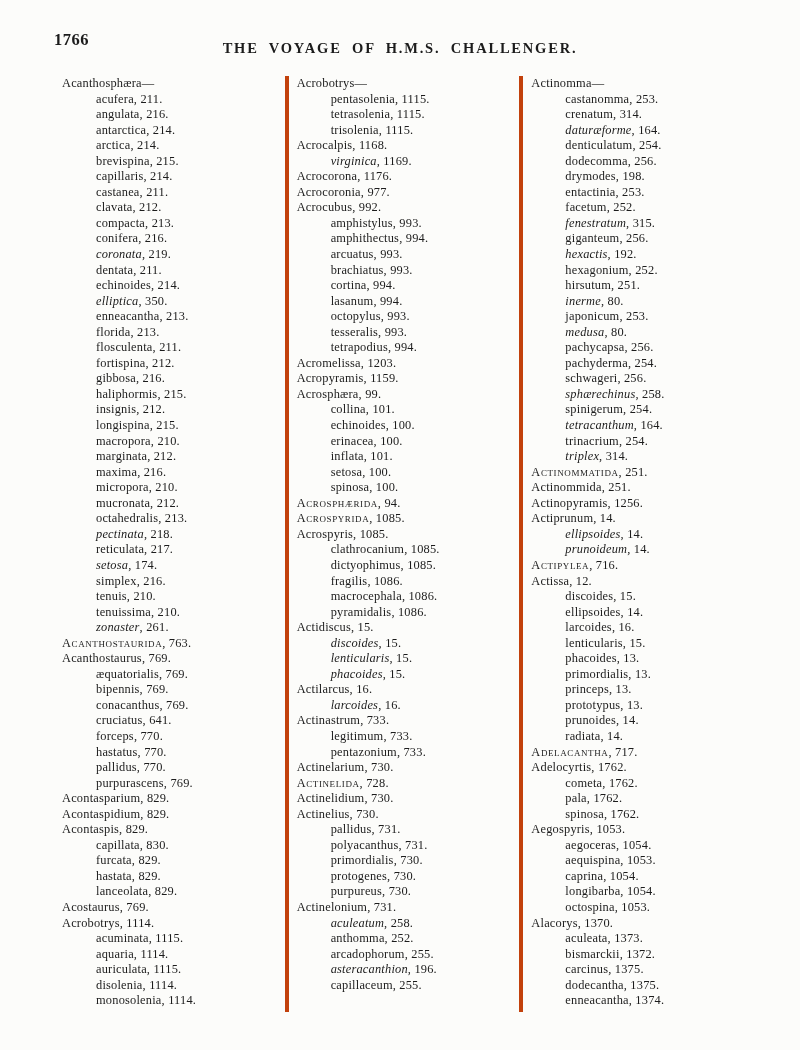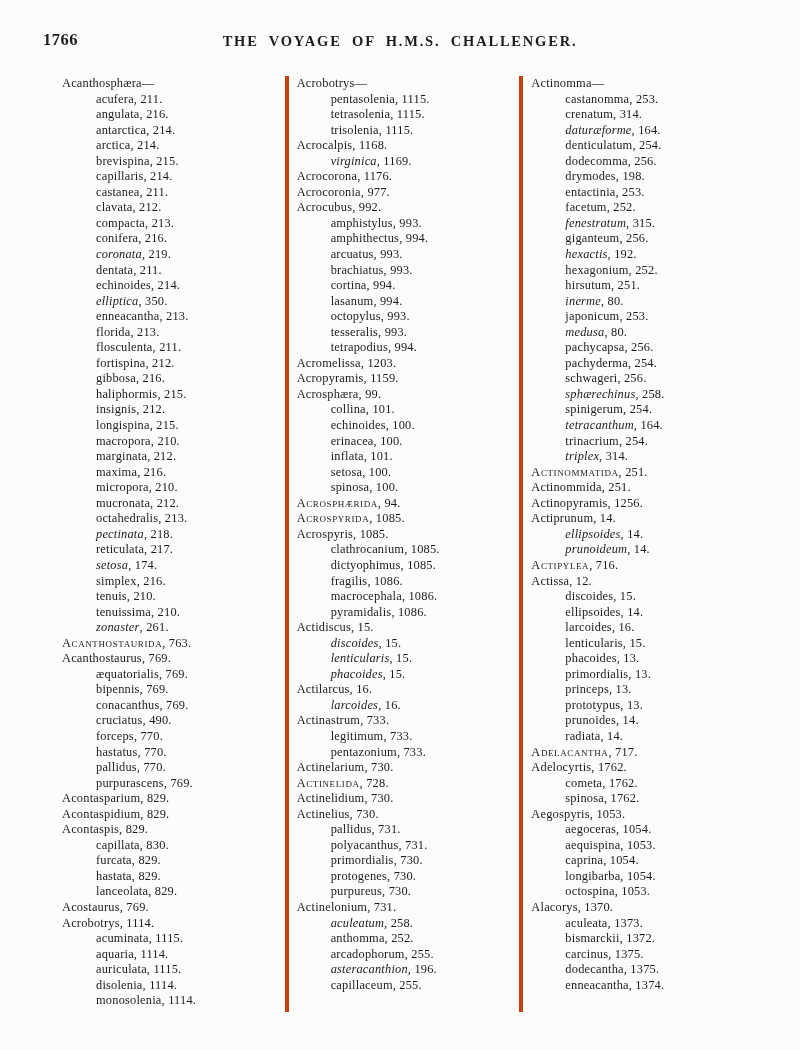--- a/index.html
+++ b/index.html
@@ -10,28 +10,28 @@
   }
   .page {
     position: relative;
     width: 800px; height: 1050px;
     background: #fcfcfa;
     color: #1c1c1c;
     overflow: hidden;
   }
   .page-num {
     position: absolute;
-    left: 43px; top: 30px;
+    left: 54px; top: 30px;
     font-size: 16.5px;
     font-weight: bold;
     letter-spacing: 0.5px;
   }
   .running-title {
     position: absolute;
-    left: 0; right: 0; top: 33px;
+    left: 0; right: 0; top: 40px;
     text-align: center;
     font-size: 14.5px;
     font-weight: bold;
     letter-spacing: 1.8px;
     word-spacing: 5px;
   }
   .columns {
     position: absolute;
     top: 76px; left: 62px; right: 46px;
     height: 936px;
@@ -98,21 +98,21 @@
         <div class="entry indent ital"><span class="nm">setosa</span><span class="pg">, 174.</span></div>
         <div class="entry indent"><span class="nm">simplex</span><span class="pg">, 216.</span></div>
         <div class="entry indent"><span class="nm">tenuis</span><span class="pg">, 210.</span></div>
         <div class="entry indent"><span class="nm">tenuissima</span><span class="pg">, 210.</span></div>
         <div class="entry indent ital"><span class="nm">zonaster</span><span class="pg">, 261.</span></div>
         <div class="entry scaps"><span class="nm">Acanthostaurida</span><span class="pg">, 763.</span></div>
         <div class="entry"><span class="nm">Acanthostaurus</span><span class="pg">, 769.</span></div>
         <div class="entry indent"><span class="nm">æquatorialis</span><span class="pg">, 769.</span></div>
         <div class="entry indent"><span class="nm">bipennis</span><span class="pg">, 769.</span></div>
         <div class="entry indent"><span class="nm">conacanthus</span><span class="pg">, 769.</span></div>
-        <div class="entry indent"><span class="nm">cruciatus</span><span class="pg">, 490.</span></div>
+        <div class="entry indent"><span class="nm">cruciatus</span><span class="pg">, 641.</span></div>
         <div class="entry indent"><span class="nm">forceps</span><span class="pg">, 770.</span></div>
         <div class="entry indent"><span class="nm">hastatus</span><span class="pg">, 770.</span></div>
         <div class="entry indent"><span class="nm">pallidus</span><span class="pg">, 770.</span></div>
         <div class="entry indent"><span class="nm">purpurascens</span><span class="pg">, 769.</span></div>
         <div class="entry"><span class="nm">Acontasparium</span><span class="pg">, 829.</span></div>
         <div class="entry"><span class="nm">Acontaspidium</span><span class="pg">, 829.</span></div>
         <div class="entry"><span class="nm">Acontaspis</span><span class="pg">, 829.</span></div>
         <div class="entry indent"><span class="nm">capillata</span><span class="pg">, 830.</span></div>
         <div class="entry indent"><span class="nm">furcata</span><span class="pg">, 829.</span></div>
         <div class="entry indent"><span class="nm">hastata</span><span class="pg">, 829.</span></div>
@@ -226,20 +226,21 @@
         <div class="entry indent"><span class="nm">lenticularis</span><span class="pg">, 15.</span></div>
         <div class="entry indent"><span class="nm">phacoides</span><span class="pg">, 13.</span></div>
         <div class="entry indent"><span class="nm">primordialis</span><span class="pg">, 13.</span></div>
         <div class="entry indent"><span class="nm">princeps</span><span class="pg">, 13.</span></div>
         <div class="entry indent"><span class="nm">prototypus</span><span class="pg">, 13.</span></div>
         <div class="entry indent"><span class="nm">prunoides</span><span class="pg">, 14.</span></div>
         <div class="entry indent"><span class="nm">radiata</span><span class="pg">, 14.</span></div>
         <div class="entry scaps"><span class="nm">Adelacantha</span><span class="pg">, 717.</span></div>
         <div class="entry"><span class="nm">Adelocyrtis</span><span class="pg">, 1762.</span></div>
         <div class="entry indent"><span class="nm">cometa</span><span class="pg">, 1762.</span></div>
+        <div class="entry indent"><span class="nm">pala</span><span class="pg">, 1762.</span></div>
         <div class="entry indent"><span class="nm">spinosa</span><span class="pg">, 1762.</span></div>
         <div class="entry"><span class="nm">Aegospyris</span><span class="pg">, 1053.</span></div>
         <div class="entry indent"><span class="nm">aegoceras</span><span class="pg">, 1054.</span></div>
         <div class="entry indent"><span class="nm">aequispina</span><span class="pg">, 1053.</span></div>
         <div class="entry indent"><span class="nm">caprina</span><span class="pg">, 1054.</span></div>
         <div class="entry indent"><span class="nm">longibarba</span><span class="pg">, 1054.</span></div>
         <div class="entry indent"><span class="nm">octospina</span><span class="pg">, 1053.</span></div>
         <div class="entry"><span class="nm">Alacorys</span><span class="pg">, 1370.</span></div>
         <div class="entry indent"><span class="nm">aculeata</span><span class="pg">, 1373.</span></div>
         <div class="entry indent"><span class="nm">bismarckii</span><span class="pg">, 1372.</span></div>

